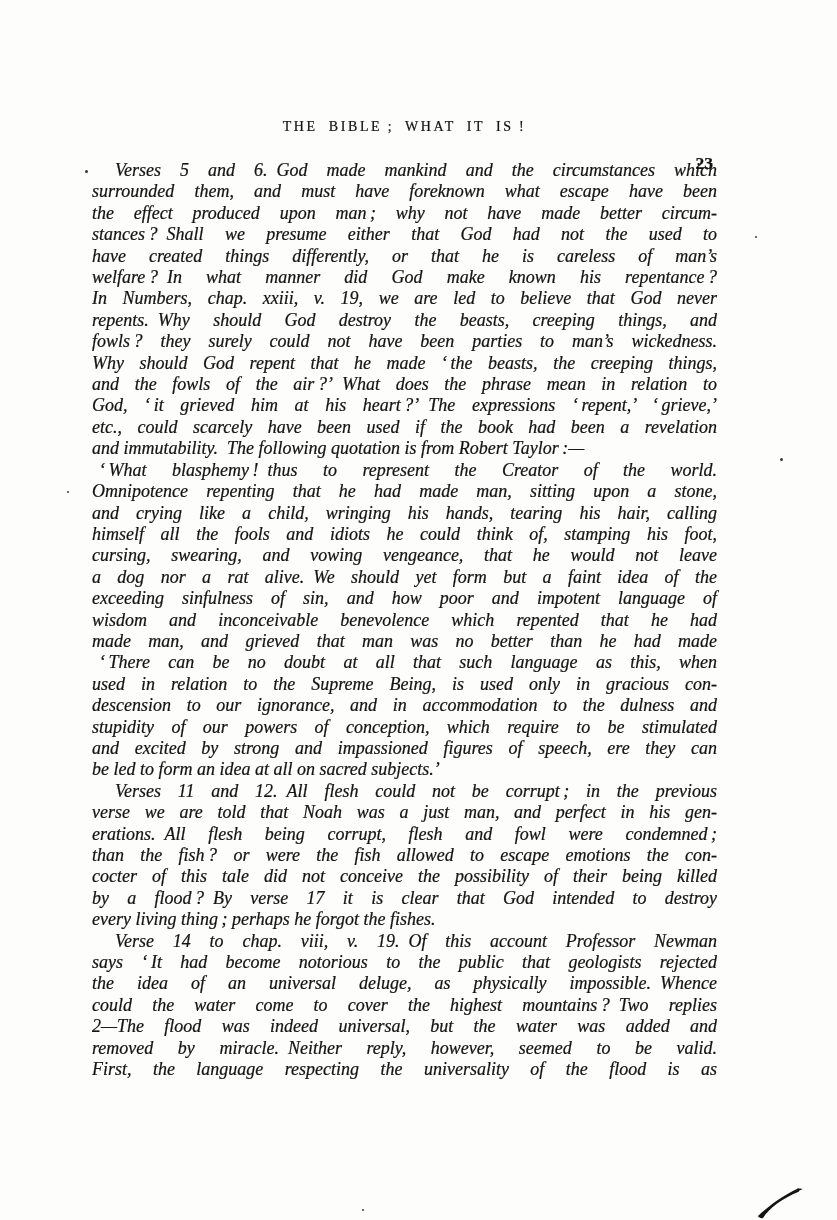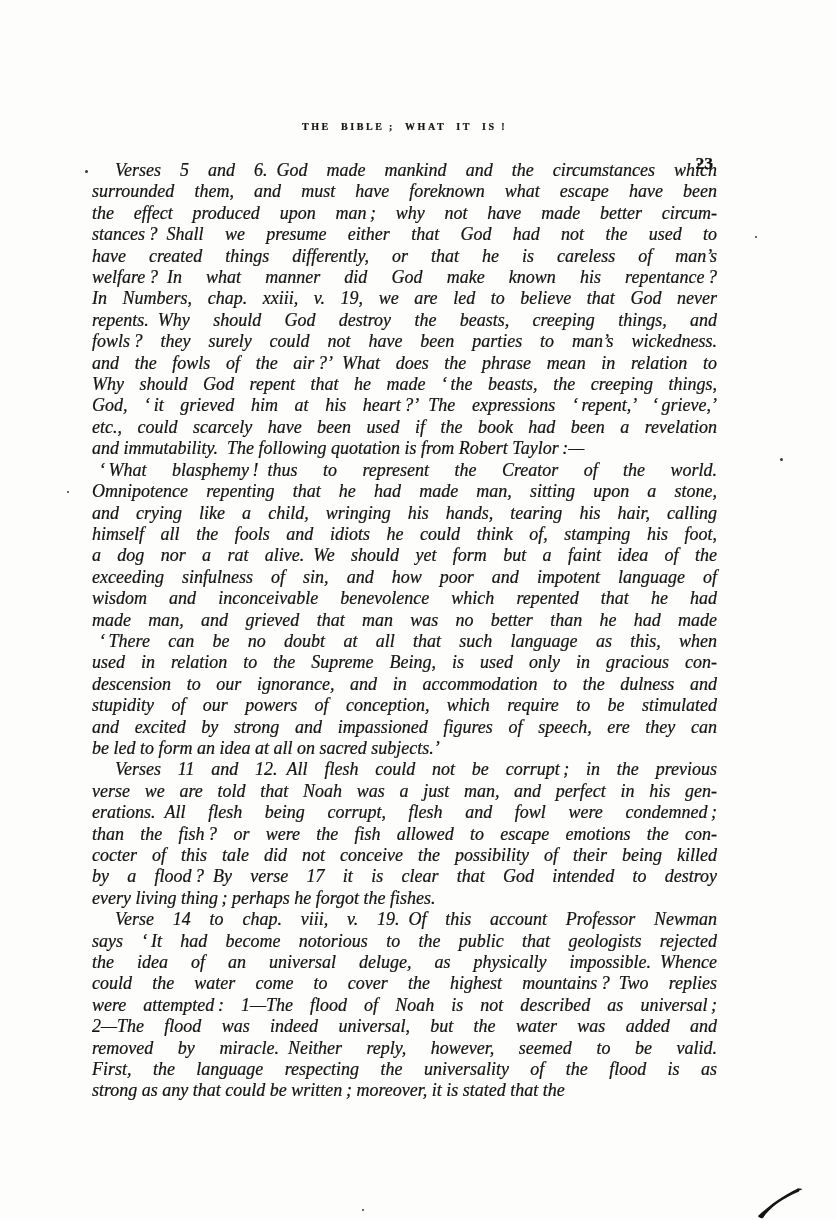--- a/index.html
+++ b/index.html
@@ -16,22 +16,22 @@
     font-family: "Liberation Serif", "DejaVu Serif", serif;
     overflow: hidden;
     -webkit-text-stroke: 0.22px currentColor;
   }
   .running-header {
     position: absolute;
     top: 117px;
     left: 92px;
     width: 625px;
     text-align: center;
-    font-size: 10px;
-    font-weight: bold;
+    font-size: 14px;
+    font-weight: normal;
     letter-spacing: 2.6px;
     word-spacing: 5px;
     line-height: 20px;
     white-space: nowrap;
   }
   .page-number {
     position: absolute;
     top: 114px;
     right: 124px;
     font-size: 17.5px;
@@ -85,31 +85,32 @@
       <div class="para normal">
         <div class="line first">Verses 5 and 6. God made mankind and the circumstances which</div>
         <div class="line">surrounded them, and must have foreknown what escape have been</div>
         <div class="line">the effect produced upon man ; why not have made better circum-</div>
         <div class="line">stances ? Shall we presume either that God had not the used to</div>
         <div class="line">have created things differently, or that he is careless of man’s</div>
         <div class="line">welfare ? In what manner did God make known his repentance ?</div>
         <div class="line">In Numbers, chap. xxiii, v. 19, we are led to believe that God never</div>
         <div class="line">repents. Why should God destroy the beasts, creeping things, and</div>
         <div class="line">fowls ? they surely could not have been parties to man’s wickedness.</div>
+        <div class="line">Why should God repent that he made ‘ the beasts, the creeping things,</div>
         <div class="line">and the fowls of the air ?’ What does the phrase mean in relation to</div>
-        <div class="line">Why should God repent that he made ‘ the beasts, the creeping things,</div>
         <div class="line">God, ‘ it grieved him at his heart ?’ The expressions ‘ repent,’ ‘ grieve,’</div>
         <div class="line">etc., could scarcely have been used if the book had been a revelation</div>
         <div class="line last">and immutability. The following quotation is from Robert Taylor :—</div>
       </div>
       <div class="para quote">
         <div class="line first">‘ What blasphemy ! thus to represent the Creator of the world.</div>
         <div class="line">Omnipotence repenting that he had made man, sitting upon a stone,</div>
         <div class="line">and crying like a child, wringing his hands, tearing his hair, calling</div>
         <div class="line">himself all the fools and idiots he could think of, stamping his foot,</div>
+        <div class="line">cursing, swearing, and vowing vengeance, that he would not leave</div>
         <div class="line">a dog nor a rat alive. We should yet form but a faint idea of the</div>
         <div class="line">exceeding sinfulness of sin, and how poor and impotent language of</div>
         <div class="line">wisdom and inconceivable benevolence which repented that he had</div>
         <div class="line">made man, and grieved that man was no better than he had made</div>
       </div>
       <div class="para quote">
         <div class="line first">‘ There can be no doubt at all that such language as this, when</div>
         <div class="line">used in relation to the Supreme Being, is used only in gracious con-</div>
         <div class="line">descension to our ignorance, and in accommodation to the dulness and</div>
         <div class="line">stupidity of our powers of conception, which require to be stimulated</div>
@@ -123,25 +124,23 @@
         <div class="line">than the fish ? or were the fish allowed to escape emotions the con-</div>
         <div class="line">cocter of this tale did not conceive the possibility of their being killed</div>
         <div class="line">by a flood ? By verse 17 it is clear that God intended to destroy</div>
         <div class="line last">every living thing ; perhaps he forgot the fishes.</div>
       </div>
       <div class="para normal">
         <div class="line first">Verse 14 to chap. viii, v. 19. Of this account Professor Newman</div>
         <div class="line">says ‘ It had become notorious to the public that geologists rejected</div>
         <div class="line">the idea of an universal deluge, as physically impossible. Whence</div>
         <div class="line">could the water come to cover the highest mountains ? Two replies</div>
-        <div class="line">were attempted : 1—The flood of Noah is not described as universal ;</div>
         <div class="line">2—The flood was indeed universal, but the water was added and</div>
         <div class="line">removed by miracle. Neither reply, however, seemed to be valid.</div>
         <div class="line">First, the language respecting the universality of the flood is as</div>
-        <div class="line last">strong as any that could be written ; moreover, it is stated that the</div>
       </div>
     </div>
 
   <div id="specks">
       <div class="speck" style="left: 85px; top: 170px; width: 3px; height: 3px;"></div>
       <div class="speck" style="left: 67px; top: 491px; width: 2px; height: 2px;"></div>
       <div class="speck" style="left: 780px; top: 458px; width: 3px; height: 3px;"></div>
       <div class="speck" style="left: 755px; top: 236px; width: 2px; height: 2px;"></div>
       <div class="speck" style="left: 362px; top: 1209px; width: 2px; height: 2px;"></div>
     </div>

